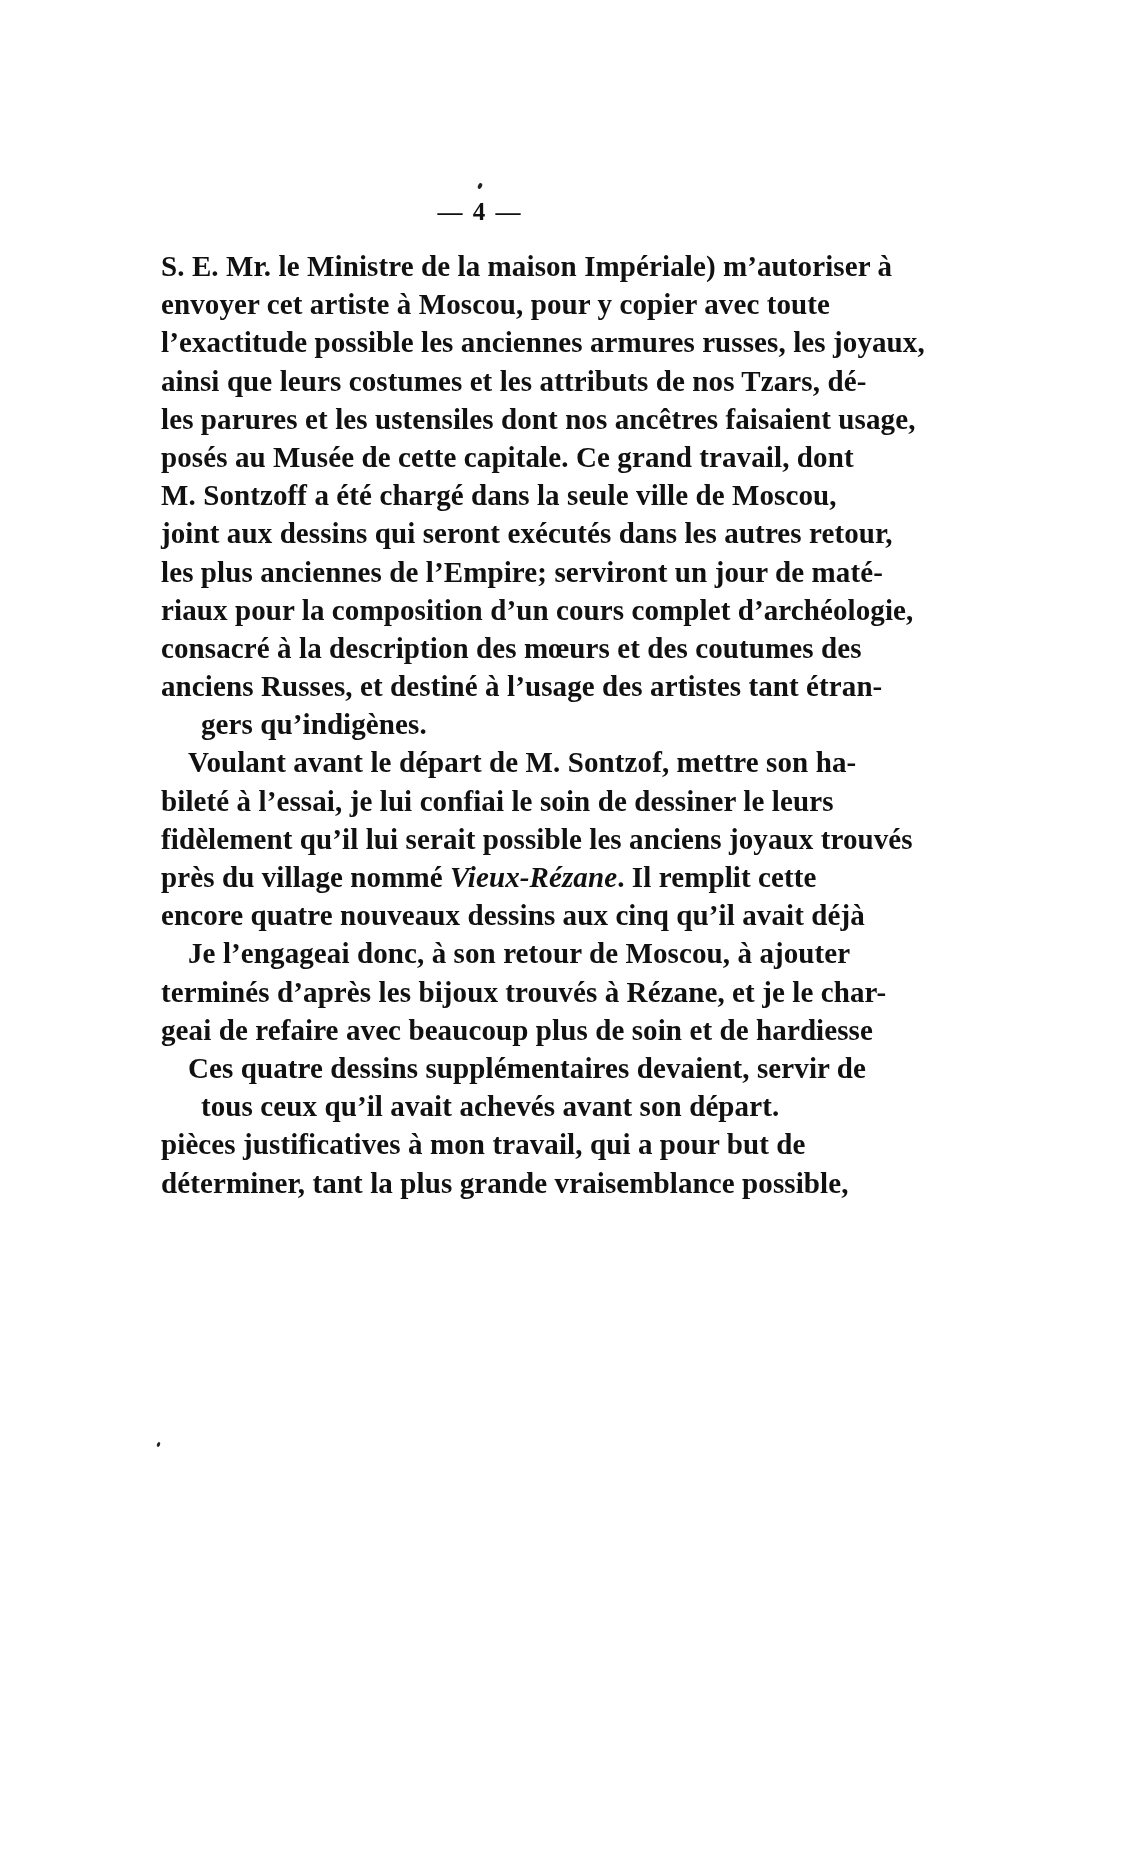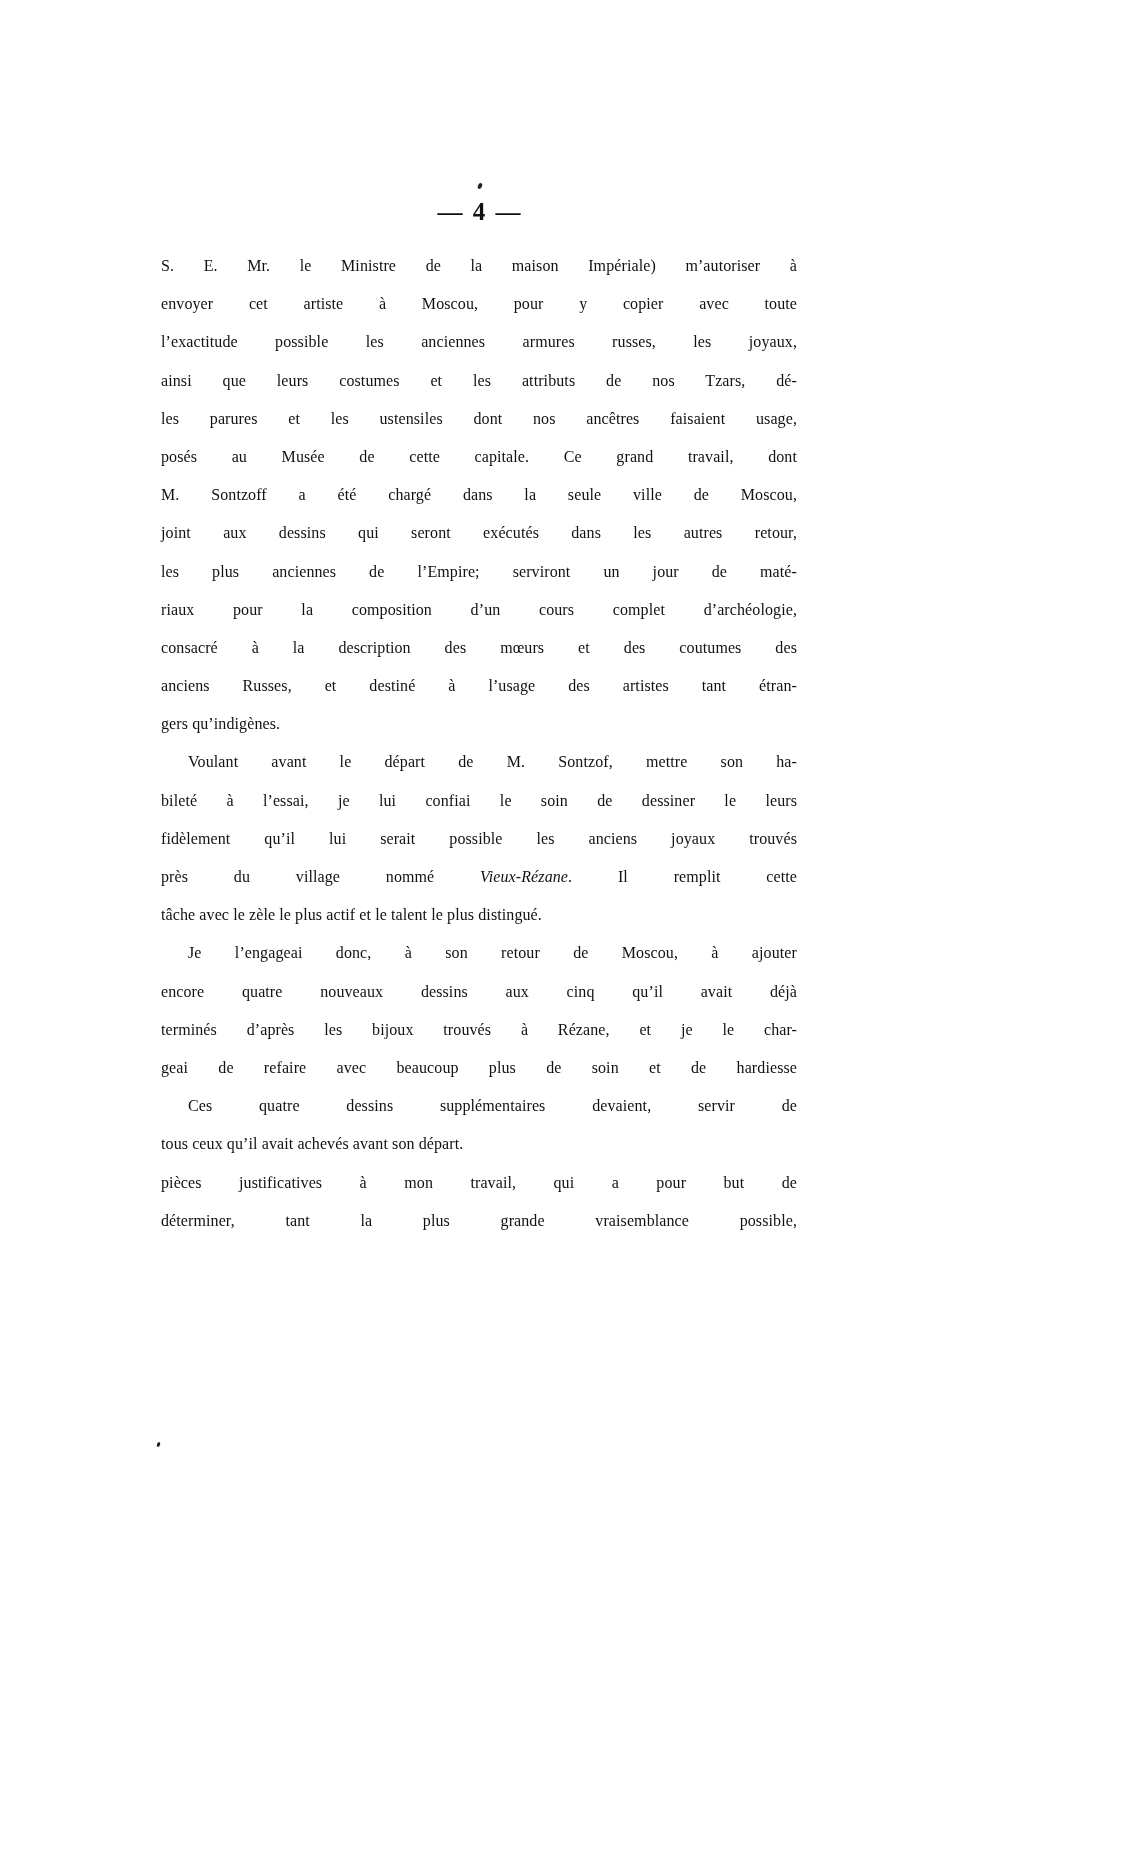--- a/index.html
+++ b/index.html
@@ -40,29 +40,30 @@
     }
     .text-block {
       position: absolute;
       left: 161px;
       top: 247px;
       width: 636px;
     }
     .line {
       height: 38.2px;
       line-height: 38.2px;
-      font-size: 16px;
-      font-weight: normal;
+      font-size: 29px;
+      font-weight: bold;
       white-space: nowrap;
       text-align: justify;
       text-align-last: justify;
       letter-spacing: 0.1px;
     }
     .line.last {
       text-align-last: left;
+      margin-left: 40px;
     }
     .line.indent {
       padding-left: 27px;
     }
     .it {
       font-style: italic;
     }
   </style>
 </head>
 <body>
@@ -86,24 +87,23 @@
     <div class="line">les plus anciennes de l’Empire; serviront un jour de maté-</div>
     <div class="line">riaux pour la composition d’un cours complet d’archéologie,</div>
     <div class="line">consacré à la description des mœurs et des coutumes des</div>
     <div class="line">anciens Russes, et destiné à l’usage des artistes tant étran-</div>
     <div class="line last">gers qu’indigènes.</div>
 
     <div class="line indent">Voulant avant le départ de M. Sontzof, mettre son ha-</div>
     <div class="line">bileté à l’essai, je lui confiai le soin de dessiner le leurs</div>
     <div class="line">fidèlement qu’il lui serait possible les anciens joyaux trouvés</div>
     <div class="line"><span>près du village nommé </span><span class="it">Vieux-Rézane</span><span>. Il remplit cette</span></div>
-    <div class="line last">tâche avec le zèle le plus actif et le talent le plus distingué.</div>
 
+    <div class="line">encore quatre nouveaux dessins aux cinq qu’il avait déjà</div>
     <div class="line indent">Je l’engageai donc, à son retour de Moscou, à ajouter</div>
-    <div class="line">encore quatre nouveaux dessins aux cinq qu’il avait déjà</div>
     <div class="line">terminés d’après les bijoux trouvés à Rézane, et je le char-</div>
     <div class="line">geai de refaire avec beaucoup plus de soin et de hardiesse</div>
     <div class="line indent">Ces quatre dessins supplémentaires devaient, servir de</div>
 
     <div class="line last">tous ceux qu’il avait achevés avant son départ.</div>
     <div class="line">pièces justificatives à mon travail, qui a pour but de</div>
     <div class="line">déterminer, tant la plus grande vraisemblance possible,</div>
 
   </div>
 

